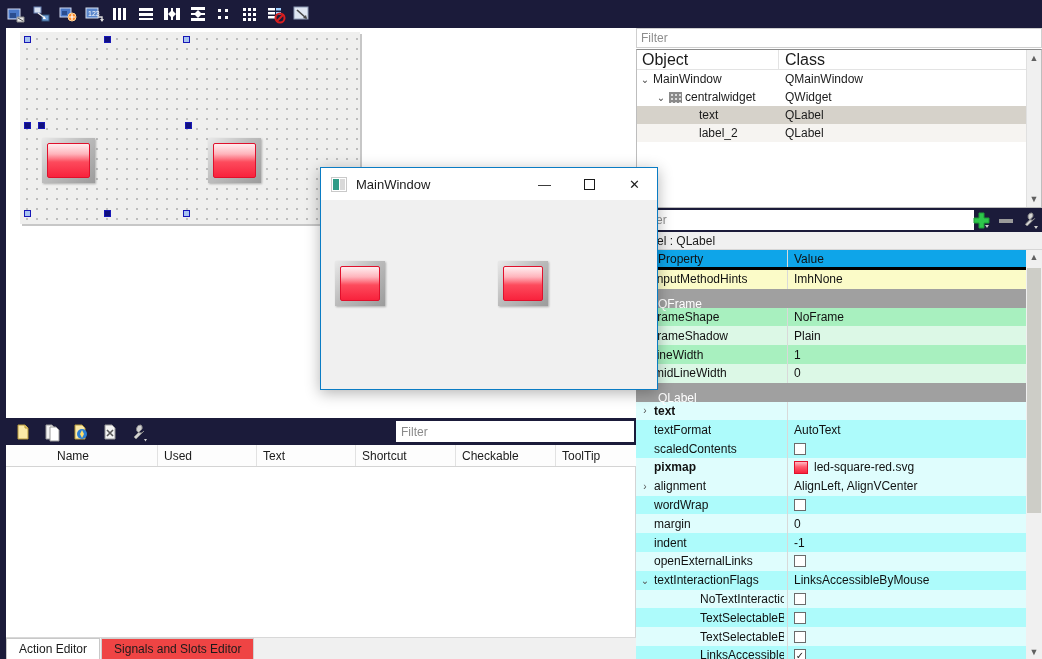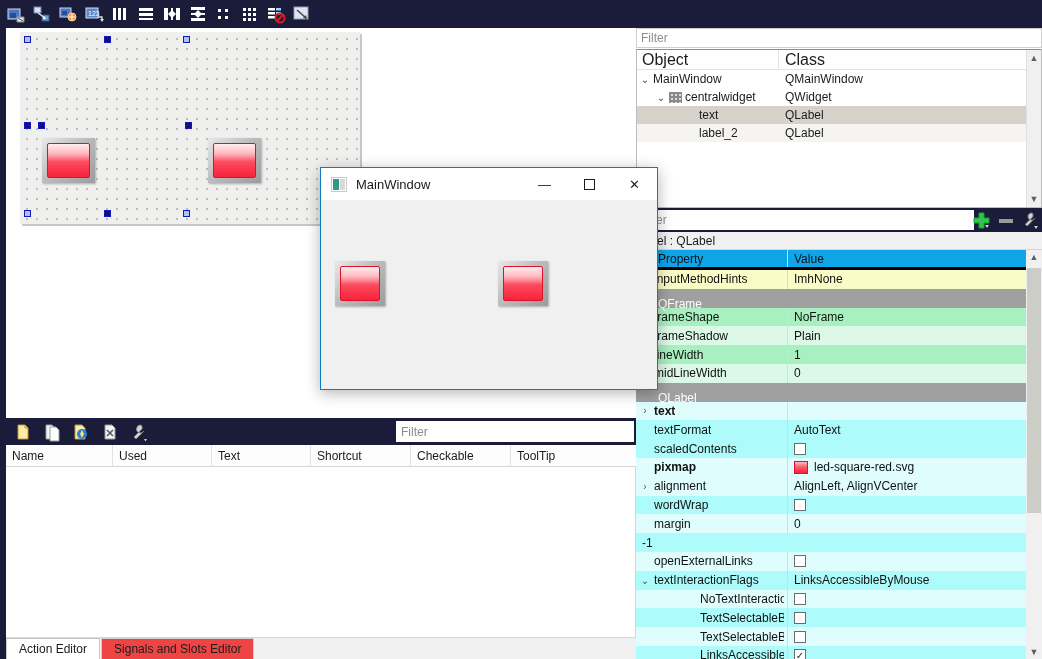--- a/index.html
+++ b/index.html
@@ -80,21 +80,21 @@
   .action-filter {
     position: absolute; left: 390px; top: 3px; width: 238px; height: 21px;
     background: #ffffff; border: 1px solid #ffffff;
     display: flex; align-items: center; padding-left: 4px;
     color: #8a8a8a; font-size: 12px;
   }
   .action-header {
     position: absolute; left: 0; top: 27px; width: 630px; height: 22px;
     background: #fdfdfd; border-bottom: 1px solid #d4d4d4;
     display: flex; align-items: center;
-    font-size: 12px; color: #1b1b1b;
+    font-size: 12px; color: #1b1b1b; padding-left: 45px;
   }
   .action-header .col { padding-left: 6px; border-right: 1px solid #e2e2e2; height: 100%; display:flex; align-items:center;}
   .action-body {
     position: absolute; left: 0; top: 49px; width: 630px; height: 180px;
     background: #ffffff;
     border-right: 1px solid #d4d4d4;
   }
   .dock-tabs {
     position: absolute; left: 0; bottom: 0; width: 636px; height: 22px;
     background: #f0f0f0; display: flex; align-items: flex-end;
@@ -627,20 +627,24 @@
           <div class="prow cyan2">
             <div class="k">
               <span class="ptwist"></span>
               <span class="ktext">margin</span>
             </div>
             <div class="v">
               <span>0</span>
             </div>
           </div>
           <div class="prow cyan1">
+            <div class="k">
+              <span class="ptwist"></span>
+              <span class="ktext">indent</span>
+            </div>
             <div class="v">
               <span>-1</span>
             </div>
           </div>
           <div class="prow cyan2">
             <div class="k">
               <span class="ptwist"></span>
               <span class="ktext">openExternalLinks</span>
             </div>
             <div class="v">

